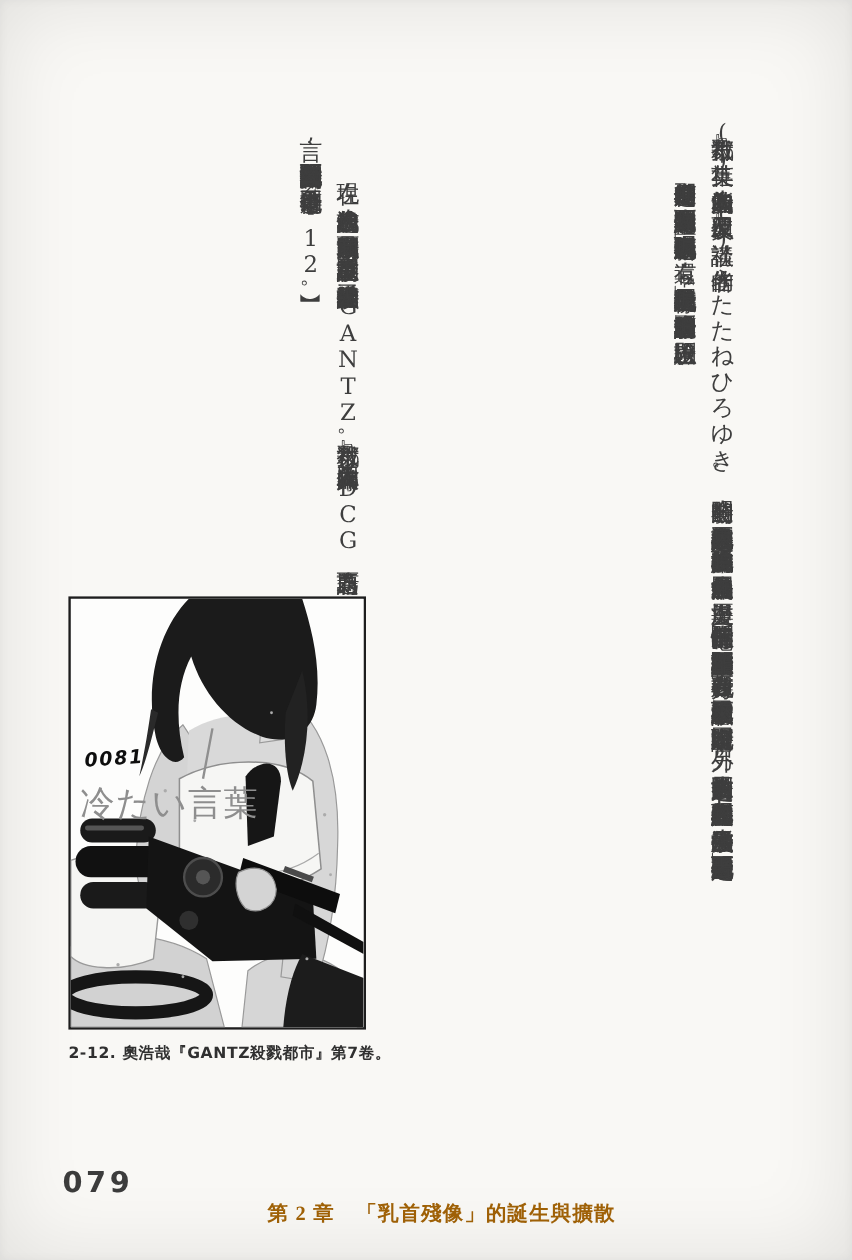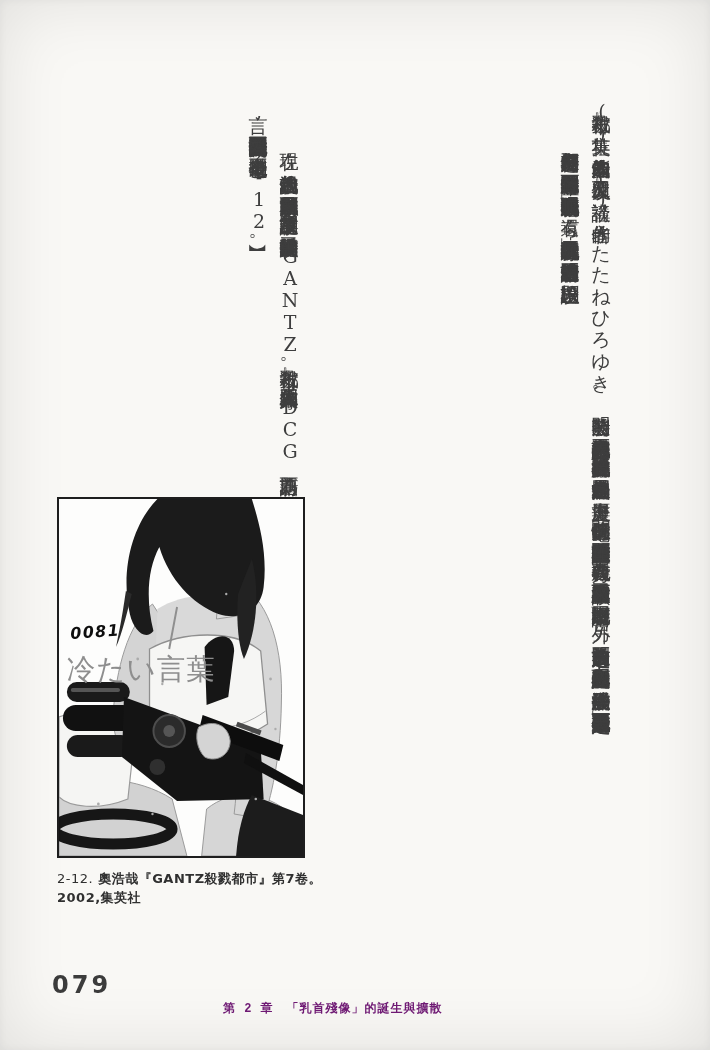--- a/index.html
+++ b/index.html
@@ -28,31 +28,31 @@
     position:absolute; left:57px; top:497px; width:248px; height:361px;
     border:2px solid #1e1e1e; box-sizing:border-box; background:#fdfdfc;
   }
   .figure-box svg { display:block; width:100%; height:100%; }
 
   .caption {
     position:absolute; left:57px; top:869px; width:270px;
     font-family:"DejaVu Sans", sans-serif; font-size:13px; font-weight:600;
     color:#303030; line-height:19px; letter-spacing:0.5px;
   }
-  .caption .cap-label { font-weight:400; }
+  .caption .cap-label { font-weight:700; }
 
   .page-number {
     position:absolute; left:52px; top:971px;
     font-family:"DejaVu Sans", sans-serif; font-size:24px; font-weight:800;
     color:#3c3c3c; letter-spacing:3px;
   }
   .chapter {
     position:absolute; left:223px; top:1000px; width:320px;
-    font-family:Liberation Mono, monospace; font-size:12px; font-weight:700;
-    color:#701a75; letter-spacing:1px; white-space:nowrap;
+    font-family:Liberation Serif, serif; font-size:17px; font-weight:700;
+    color:#a16207; letter-spacing:1px; white-space:nowrap;
   }
 </style>
 </head>
 <body>
 
 <div class="page">
 
   <div class="vtext block-a">
     <p class="flush">殺戮都市』(集英社)為人所知的奧浩哉,以及『羽翼天使』(講談社)的作者うたたねひろゆき。發明的時期,根據兩人的證詞也幾乎確定是在一九八八年的夏天。在尋找作為某種表現法原點的表現時,由於常常發生只是表象上偶然相同,與漫畫歷史、背景毫無關係的情況,所以檢證譜系前後是否存在歷史關聯是非常重要的工作。而在「乳首殘像」方面,該表現的意圖和目的皆被確實繼承了下來,因此譜系沒有出現斷層。另外,由於目前在這兩人的發明之前,尚未發現任何使用具明確起點和終點的P波殘影手法的漫畫作品,因此幾乎可百分之百確定這兩位就是「乳首殘像」的發明者。</p>
     <p>那麼神是為何在這個時期,在昭和即將畫下句點的這個動盪時代,賜予人類「乳首殘像」這新穎的表現呢?還有,最早誕生的「乳首殘像」又是什麼樣子呢?筆者希望透過兩位發明者本人的證詞,檢證以上問題。</p>
@@ -120,19 +120,18 @@
           <circle cx="200" cy="300" r="1.3"></circle>
       </g>
 
       <text x="12" y="140" font-family="DejaVu Sans, sans-serif" font-size="16" font-weight="bold" font-style="italic" letter-spacing="1.5" fill="#0e0e0e" transform="rotate(-4 12 140)">0081</text>
       <text x="8" y="180" font-family="DejaVu Serif, serif" font-size="29" letter-spacing="1" fill="#8e8e8e">冷たい言葉</text>
     </svg>
   </div>
 
   <div class="caption">
     <div><span class="cap-label">2-12.</span> <span>奧浩哉『GANTZ殺戮都市』第7卷。</span></div>
-    <div>2002,集英社</div>
   </div>
 
   <div class="page-number">079</div>
   <div class="chapter">第 2 章　「乳首殘像」的誕生與擴散</div>
 
 </div>
 
 </body></html>

